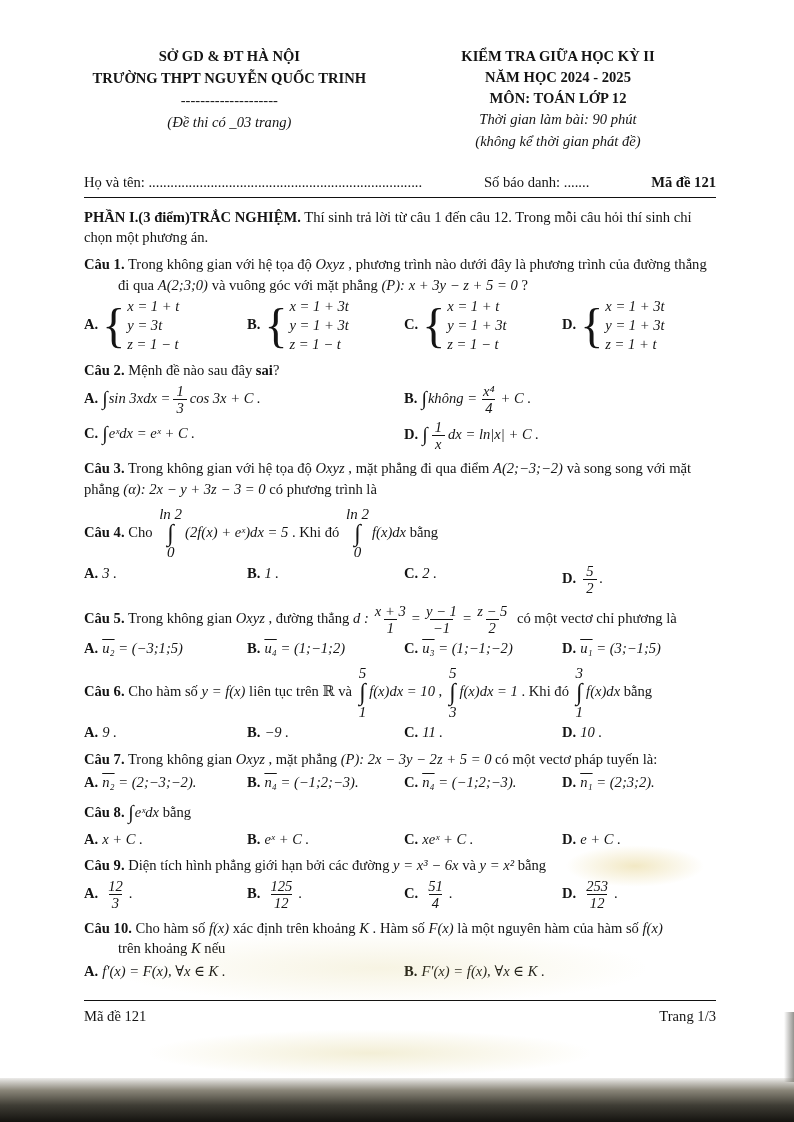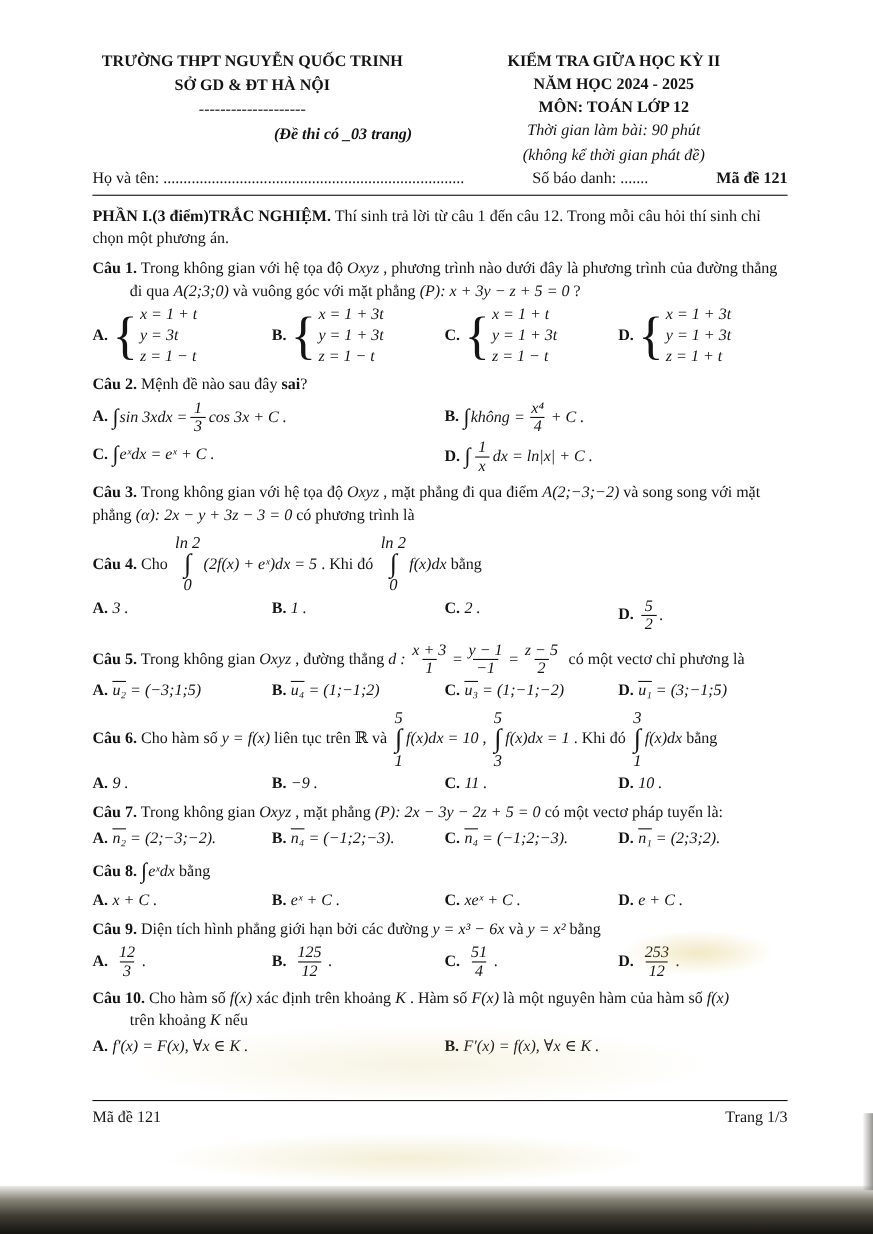--- a/index.html
+++ b/index.html
@@ -5,26 +5,26 @@
   * { margin:0; padding:0; box-sizing:border-box; }
   html,body { background:#ffffff; }
   body {
     width:794px; height:1122px; position:relative; overflow:hidden;
     font-family:"Liberation Serif","DejaVu Serif","DejaVu Sans",serif;
     font-size:14.6px; line-height:1.42; color:#141414;
   }
   .page { position:relative; width:794px; height:1122px; padding:46px 78px 0 84px; overflow:hidden; }
   .b  { font-weight:bold; }
   .i  { font-style:italic; }
-  .bi { font-weight:bold; font-style:italic;text-align:right; }
+  .bi { font-weight:normal; font-style:italic; }
   .m  { font-style:italic; }
   .hdr { display:flex; justify-content:space-between; }
   .hdr-left  { width:46%; text-align:center; line-height:1.5; }
   .hdr-right { width:50%; text-align:center; line-height:1.45; }
-  .cand { display:flex; justify-content:space-between; margin-top:0; padding-bottom:3px; }
+  .cand { display:flex; justify-content:space-between; margin-top:20px; padding-bottom:3px; }
   .rule { border-bottom:1.6px solid #111; margin-top:1px; }
   .part { margin-top:9px; }
   .q { margin-top:6px; }
   .stem { }
   .ind { padding-left:34px; }
   .nowrap { white-space:nowrap; }
   .ok { font-weight:bold; margin-right:4px; }
   .orow { display:grid; grid-template-columns:163px 157px 158px 1fr; margin-top:2px; align-items:start; }
   .opt { display:block; }
   .span2 { grid-column:span 2; }
@@ -54,22 +54,22 @@
   .edge { position:absolute; right:0; bottom:40px; width:10px; height:70px;
           background:linear-gradient(to left, rgba(40,38,30,0.5), rgba(40,38,30,0)); }
 </style>
 </head>
 <body>
 
 <div class="page">
 
   <div class="hdr">
     <div class="hdr-left">
+      <div class="b">SỞ GD &amp; ĐT HÀ NỘI</div>
       <div class="b">TRƯỜNG THPT NGUYỄN QUỐC TRINH</div>
-      <div class="b">SỞ GD &amp; ĐT HÀ NỘI</div>
       <div>--------------------</div>
       <div class="bi">(Đề thi có _03 trang)</div>
     </div>
     <div class="hdr-right">
       <div class="b">KIỂM TRA GIỮA HỌC KỲ II</div>
       <div class="b">NĂM HỌC 2024 - 2025</div>
       <div class="b">MÔN: TOÁN LỚP 12</div>
       <div class="i">Thời gian làm bài: 90 phút</div>
       <div class="i">(không kể thời gian phát đề)</div>
     </div>

